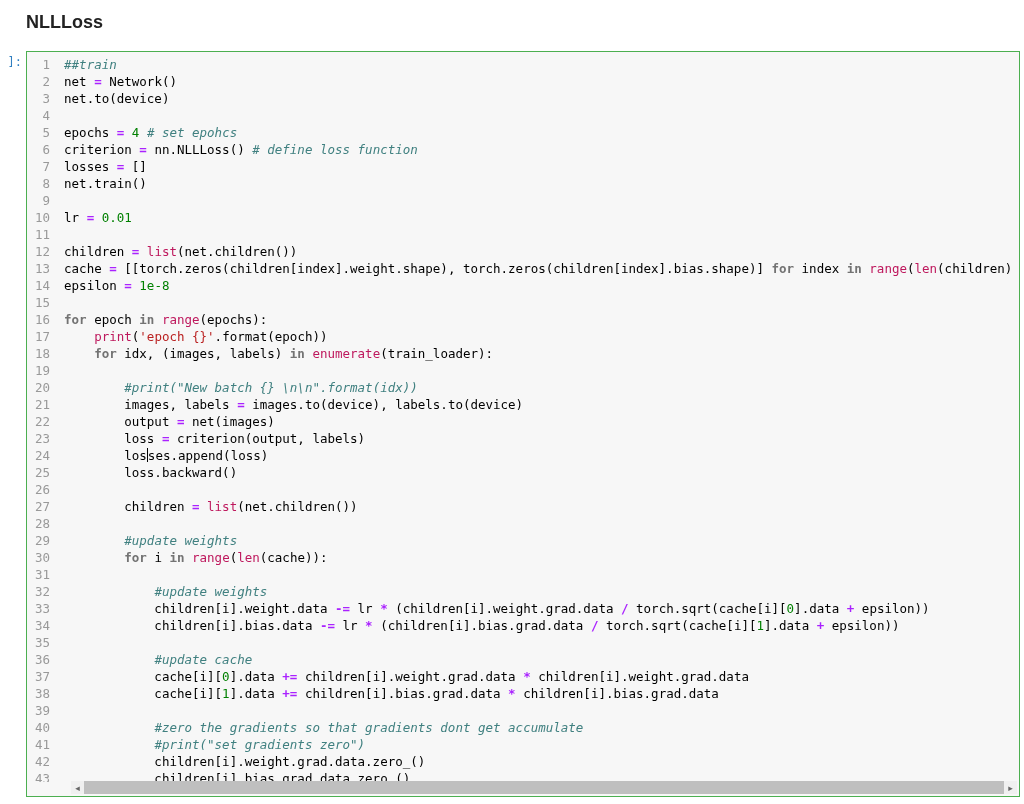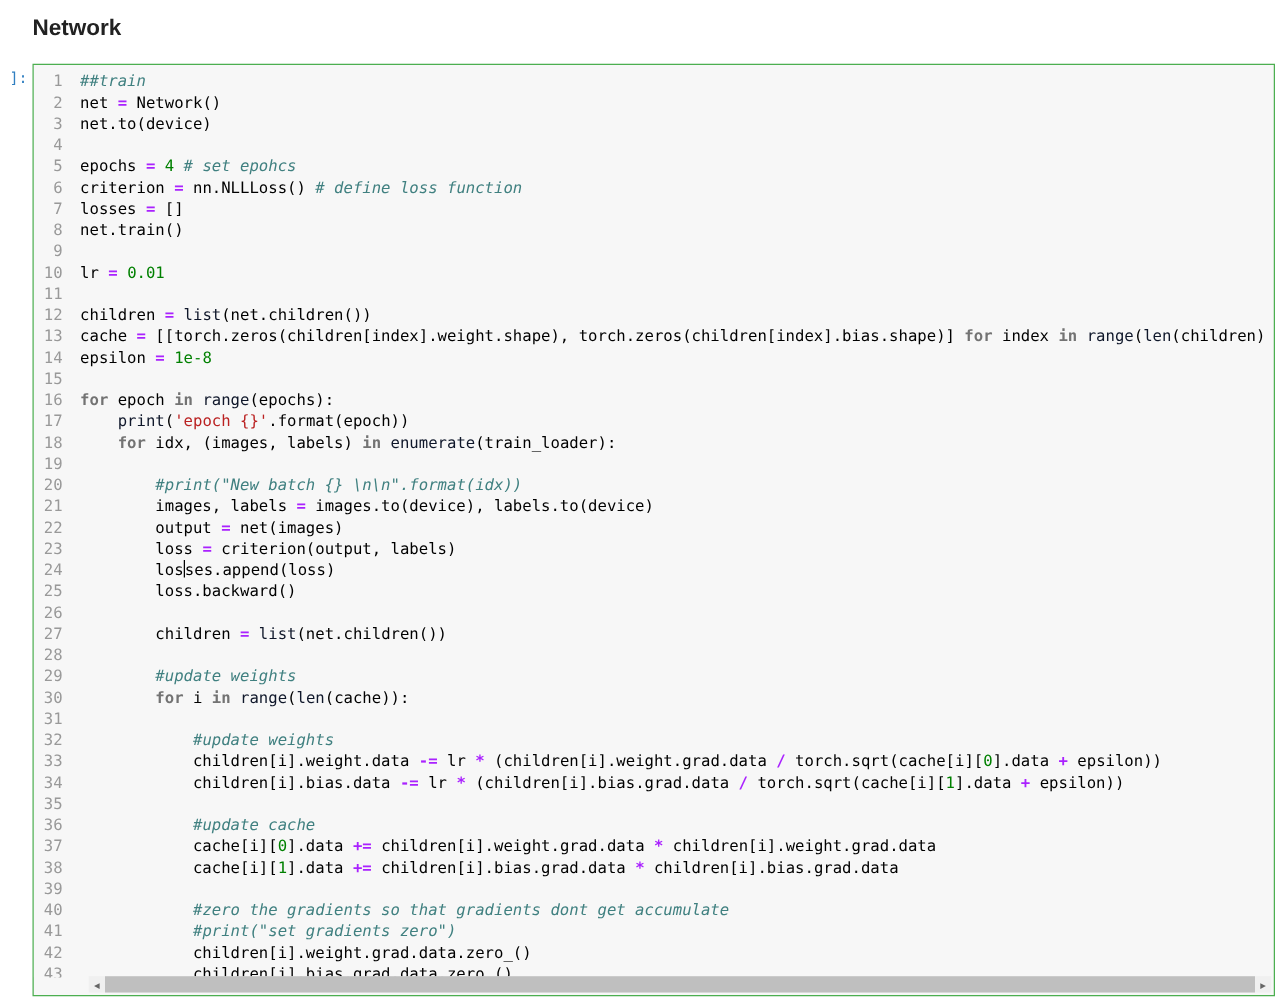--- a/index.html
+++ b/index.html
@@ -72,21 +72,21 @@
     overflow: hidden;
   }
   .code-content .line {
     display: block;
     height: 17px;
   }
   
   .tok-comment { color: #408080; font-style: italic; }
   .tok-keyword { color: #737373; font-weight: 700; }
   .tok-op      { color: #aa22ff; font-weight: 700; }
-  .tok-builtin { color: #0f172a; }
+  .tok-builtin { color: #be185d; }
   .tok-number  { color: #008000; }
   .tok-string  { color: #ba2121; text-align: center; }
 
   
   .caret {
     display: inline-block;
     width: 0;
     border-left: 1.2px solid #000;
     height: 14px;
     vertical-align: -2px;
@@ -118,21 +118,21 @@
     height: 13px;
     background: #bfbfbf;
     position: relative;
   }
 </style>
 </head>
 <body>
 
 <div class="page">
 
-  <h2 class="section-title">Network</h2>
+  <h2 class="section-title">NLLLoss</h2>
 
   <div class="cell-wrapper">
 
     <div class="cell-prompt">]:</div>
 
     <div class="code-cell">
 
       <div class="code-area">
         <div class="gutter" id="gutter"><span class="ln">1</span><span class="ln">2</span><span class="ln">3</span><span class="ln">4</span><span class="ln">5</span><span class="ln">6</span><span class="ln">7</span><span class="ln">8</span><span class="ln">9</span><span class="ln">10</span><span class="ln">11</span><span class="ln">12</span><span class="ln">13</span><span class="ln">14</span><span class="ln">15</span><span class="ln">16</span><span class="ln">17</span><span class="ln">18</span><span class="ln">19</span><span class="ln">20</span><span class="ln">21</span><span class="ln">22</span><span class="ln">23</span><span class="ln">24</span><span class="ln">25</span><span class="ln">26</span><span class="ln">27</span><span class="ln">28</span><span class="ln">29</span><span class="ln">30</span><span class="ln">31</span><span class="ln">32</span><span class="ln">33</span><span class="ln">34</span><span class="ln">35</span><span class="ln">36</span><span class="ln">37</span><span class="ln">38</span><span class="ln">39</span><span class="ln">40</span><span class="ln">41</span><span class="ln">42</span><span class="ln">43</span></div>
         <div class="code-content" id="code-content"><span class="line"><span class="tok-comment">##train</span></span><span class="line"><span>net </span><span class="tok-op">=</span><span> Network()</span></span><span class="line"><span>net.to(device)</span></span><span class="line"><span></span></span><span class="line"><span>epochs </span><span class="tok-op">=</span><span> </span><span class="tok-number">4</span><span> </span><span class="tok-comment"># set epohcs</span></span><span class="line"><span>criterion </span><span class="tok-op">=</span><span> nn.NLLLoss() </span><span class="tok-comment"># define loss function</span></span><span class="line"><span>losses </span><span class="tok-op">=</span><span> []</span></span><span class="line"><span>net.train()</span></span><span class="line"><span></span></span><span class="line"><span>lr </span><span class="tok-op">=</span><span> </span><span class="tok-number">0.01</span></span><span class="line"><span></span></span><span class="line"><span>children </span><span class="tok-op">=</span><span> </span><span class="tok-builtin">list</span><span>(net.children())</span></span><span class="line"><span>cache </span><span class="tok-op">=</span><span> [[torch.zeros(children[index].weight.shape), torch.zeros(children[index].bias.shape)] </span><span class="tok-keyword">for</span><span> index </span><span class="tok-keyword">in</span><span> </span><span class="tok-builtin">range</span><span>(</span><span class="tok-builtin">len</span><span>(children)</span></span><span class="line"><span>epsilon </span><span class="tok-op">=</span><span> </span><span class="tok-number">1e-8</span></span><span class="line"><span></span></span><span class="line"><span class="tok-keyword">for</span><span> epoch </span><span class="tok-keyword">in</span><span> </span><span class="tok-builtin">range</span><span>(epochs):</span></span><span class="line"><span>    </span><span class="tok-builtin">print</span><span>(</span><span class="tok-string">'epoch {}'</span><span>.format(epoch))</span></span><span class="line"><span>    </span><span class="tok-keyword">for</span><span> idx, (images, labels) </span><span class="tok-keyword">in</span><span> </span><span class="tok-builtin">enumerate</span><span>(train_loader):</span></span><span class="line"><span></span></span><span class="line"><span>        </span><span class="tok-comment">#print("New batch {} \n\n".format(idx))</span></span><span class="line"><span>        images, labels </span><span class="tok-op">=</span><span> images.to(device), labels.to(device)</span></span><span class="line"><span>        output </span><span class="tok-op">=</span><span> net(images)</span></span><span class="line"><span>        loss </span><span class="tok-op">=</span><span> criterion(output, labels)</span></span><span class="line"><span>        los</span><span class="caret"></span><span>ses.append(loss)</span></span><span class="line"><span>        loss.backward()</span></span><span class="line"><span></span></span><span class="line"><span>        children </span><span class="tok-op">=</span><span> </span><span class="tok-builtin">list</span><span>(net.children())</span></span><span class="line"><span></span></span><span class="line"><span>        </span><span class="tok-comment">#update weights</span></span><span class="line"><span>        </span><span class="tok-keyword">for</span><span> i </span><span class="tok-keyword">in</span><span> </span><span class="tok-builtin">range</span><span>(</span><span class="tok-builtin">len</span><span>(cache)):</span></span><span class="line"><span></span></span><span class="line"><span>            </span><span class="tok-comment">#update weights</span></span><span class="line"><span>            children[i].weight.data </span><span class="tok-op">-=</span><span> lr </span><span class="tok-op">*</span><span> (children[i].weight.grad.data </span><span class="tok-op">/</span><span> torch.sqrt(cache[i][</span><span class="tok-number">0</span><span>].data </span><span class="tok-op">+</span><span> epsilon))</span></span><span class="line"><span>            children[i].bias.data </span><span class="tok-op">-=</span><span> lr </span><span class="tok-op">*</span><span> (children[i].bias.grad.data </span><span class="tok-op">/</span><span> torch.sqrt(cache[i][</span><span class="tok-number">1</span><span>].data </span><span class="tok-op">+</span><span> epsilon))</span></span><span class="line"><span></span></span><span class="line"><span>            </span><span class="tok-comment">#update cache</span></span><span class="line"><span>            cache[i][</span><span class="tok-number">0</span><span>].data </span><span class="tok-op">+=</span><span> children[i].weight.grad.data </span><span class="tok-op">*</span><span> children[i].weight.grad.data</span></span><span class="line"><span>            cache[i][</span><span class="tok-number">1</span><span>].data </span><span class="tok-op">+=</span><span> children[i].bias.grad.data </span><span class="tok-op">*</span><span> children[i].bias.grad.data</span></span><span class="line"><span></span></span><span class="line"><span>            </span><span class="tok-comment">#zero the gradients so that gradients dont get accumulate</span></span><span class="line"><span>            </span><span class="tok-comment">#print("set gradients zero")</span></span><span class="line"><span>            children[i].weight.grad.data.zero_()</span></span><span class="line"><span>            children[i].bias.grad.data.zero_()</span></span></div>

